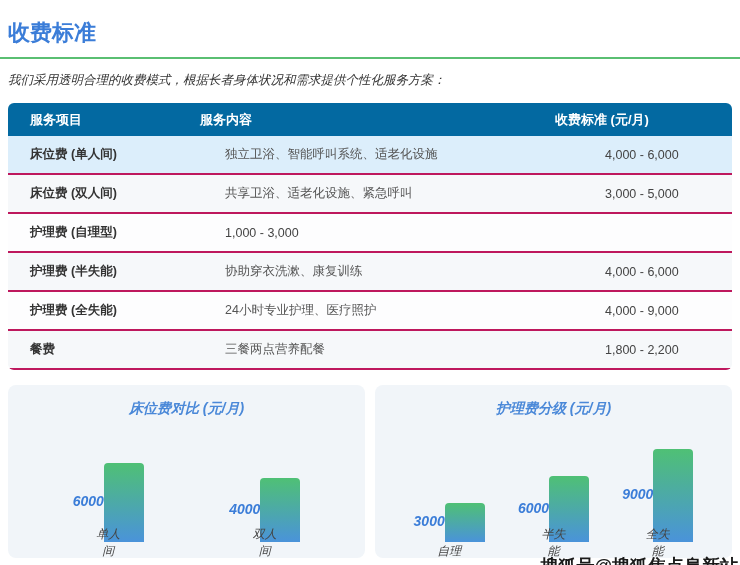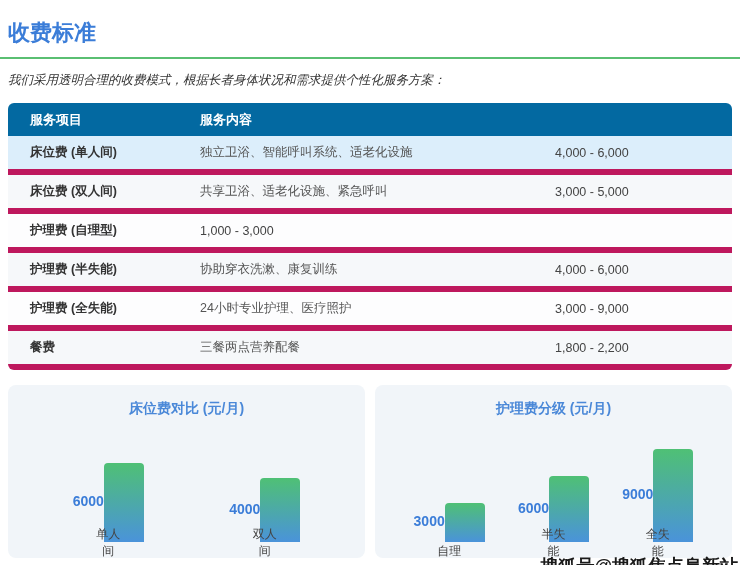--- a/index.html
+++ b/index.html
@@ -48,32 +48,33 @@
     align-items: center;
     padding-left: 22px;
   }
   .t-head {
     background: #0369a1;
     color: #ffffff;
     font-weight: bold;
     height: 33px;
     font-size: 13px;
   }
-  .t-body-row { height: 39px; background: #fdfdfe; border-bottom: 6px solid #be185d; }
+  .t-body-row { height: 39px; background: #fdfdfe; border-bottom: 2px solid #be185d; gap: 25px; }
   .t-body-row.highlight { background: #dceefb; }
   .t-body-row.alt { background: #f6f8fa; }
   .cell-item { font-weight: bold; color: #333; }
   .cell-content { color: #555; }
   .cell-fee { color: #444; }
 
   
   .charts-row {
     display: flex;
     gap: 10px;
     margin: 15px 8px 0 8px;
+    font-style: italic;
   }
   .chart-card {
     flex: 1;
     height: 173px;
     background: #f1f5f9;
     border-radius: 8px;
     padding-top: 13px;
     overflow: visible;
   }
   .chart-title {
@@ -139,20 +140,21 @@
 <div class="page">
 
   <h1 class="page-title">收费标准</h1>
   <div class="green-divider"></div>
   <p class="intro">我们采用透明合理的收费模式，根据长者身体状况和需求提供个性化服务方案：</p>
 
   <div class="fee-table">
     <div class="t-row t-head">
       <div>服务项目</div>
       <div>服务内容</div>
+      <div>收费标准 (元/月)</div>
     </div>
     <div id="table-body">
         <div class="t-row t-body-row highlight">
           <div class="cell-item">床位费 (单人间)</div>
           <div class="cell-content">独立卫浴、智能呼叫系统、适老化设施</div>
           <div class="cell-fee">4,000 - 6,000</div>
         </div>
         <div class="t-row t-body-row alt">
           <div class="cell-item">床位费 (双人间)</div>
           <div class="cell-content">共享卫浴、适老化设施、紧急呼叫</div>
@@ -163,21 +165,21 @@
           <div class="cell-fee">1,000 - 3,000</div>
         </div>
         <div class="t-row t-body-row alt">
           <div class="cell-item">护理费 (半失能)</div>
           <div class="cell-content">协助穿衣洗漱、康复训练</div>
           <div class="cell-fee">4,000 - 6,000</div>
         </div>
         <div class="t-row t-body-row">
           <div class="cell-item">护理费 (全失能)</div>
           <div class="cell-content">24小时专业护理、医疗照护</div>
-          <div class="cell-fee">3,000 - 9,000</div>
+          <div class="cell-fee">4,000 - 9,000</div>
         </div>
         <div class="t-row t-body-row alt">
           <div class="cell-item">餐费</div>
           <div class="cell-content">三餐两点营养配餐</div>
           <div class="cell-fee">1,800 - 2,200</div>
         </div>
       </div>
   </div>
 
   <div class="charts-row" id="charts-row">

